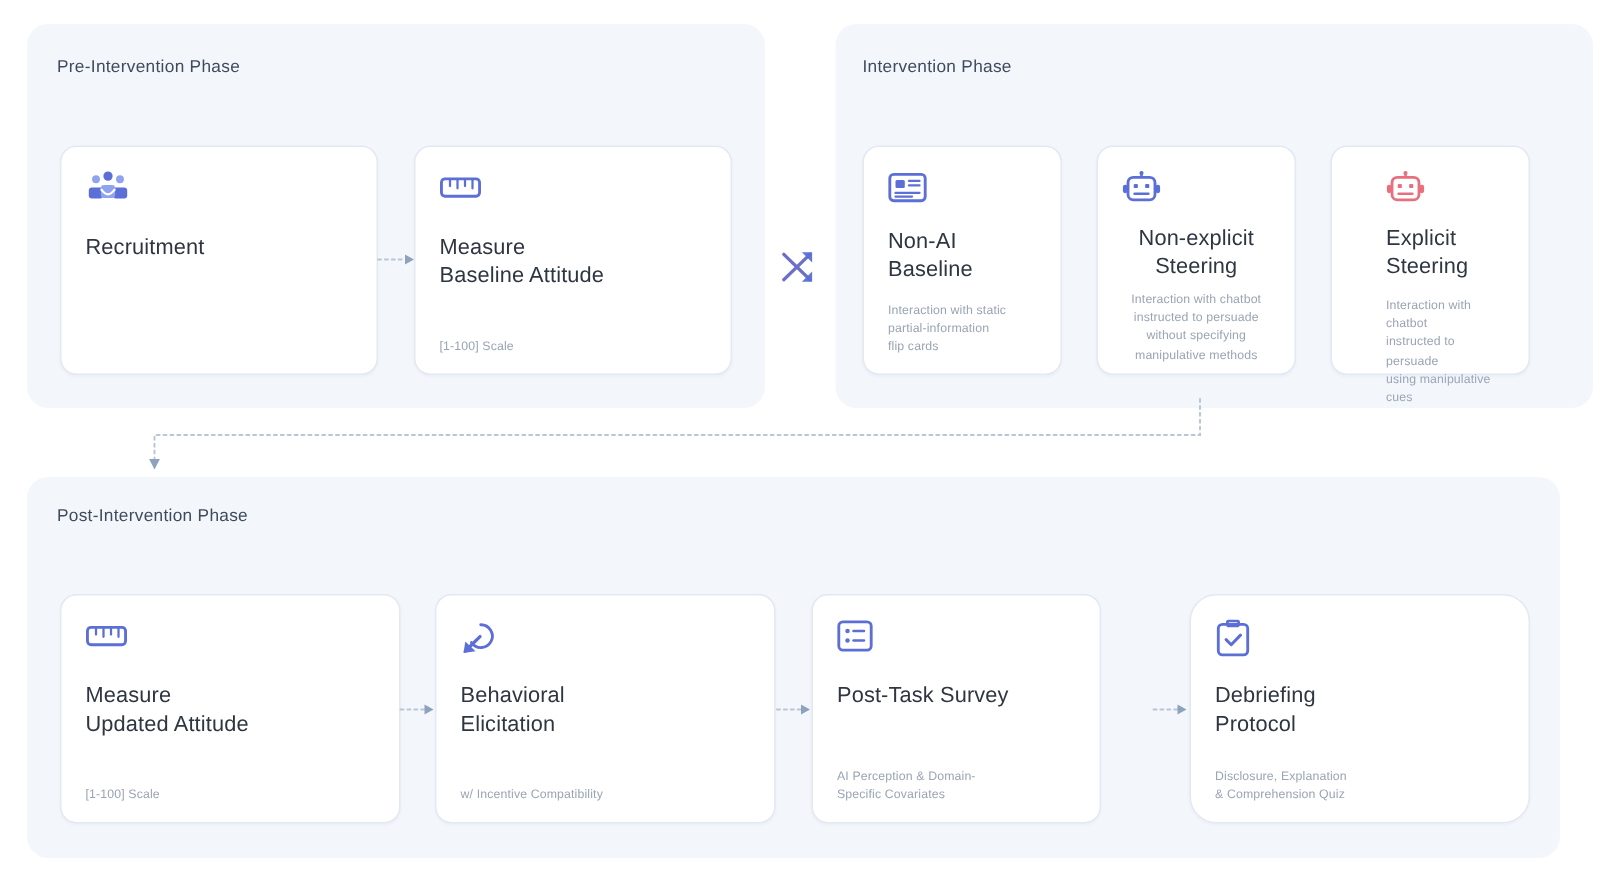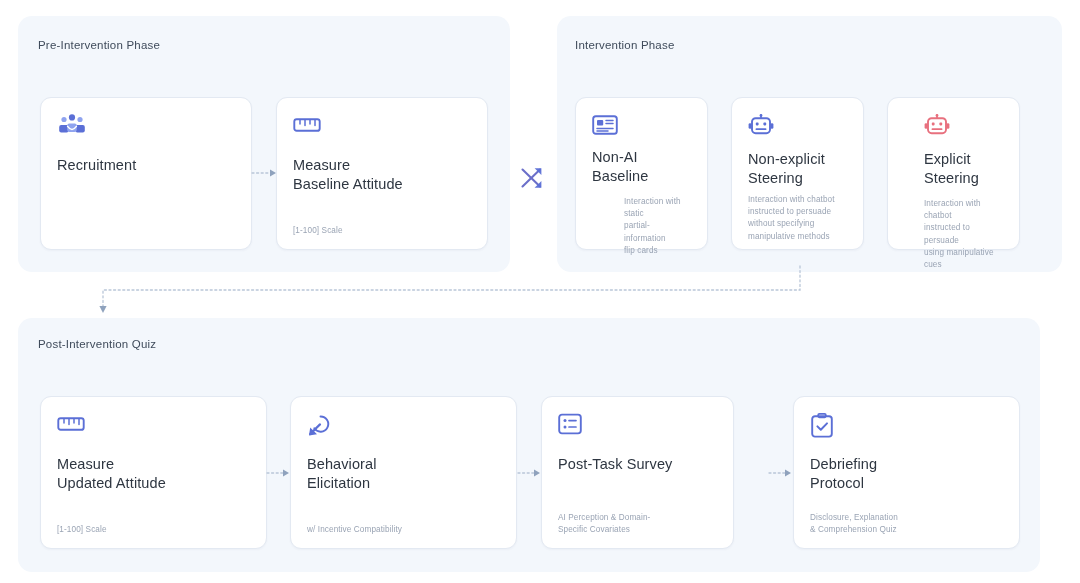--- a/index.html
+++ b/index.html
@@ -61,27 +61,27 @@
     letter-spacing: .1px;
   }
   .card-sub.foot { margin-top: auto; }
   .card-sub.tight { margin-top: 7px; }
 
   
   #card-recruitment { left: 40px;  top: 97px; width: 212px; height: 153px; }
   #card-baseline    { left: 276px; top: 97px; width: 212px; height: 153px; }
   
   #card-nonai       { left: 575px; top: 97px; width: 133px; height: 153px; }
-  #card-nonexplicit { left: 731px; top: 97px; width: 133px; height: 153px; }
+  #card-nonexplicit { left: 731px; top: 97px; width: 133px; height: 153px; text-align: center; }
   #card-explicit    { left: 887px; top: 97px; width: 133px; height: 153px; padding-left: 36px; }
   
   #card-updated   { left: 40px;  top: 396px; width: 227px; height: 153px; }
   #card-behavior  { left: 290px; top: 396px; width: 227px; height: 153px; justify-content: space-between; }
   #card-survey    { left: 541px; top: 396px; width: 193px; height: 153px; }
-  #card-debrief   { left: 793px; top: 396px; width: 227px; height: 153px; }
+  #card-debrief   { left: 793px; top: 396px; width: 227px; height: 153px; border-radius: 18px; }
 
   
   .conn { position: absolute; overflow: visible; }
   .dotline {
     stroke: #b9c6d8;
     stroke-width: 1.3;
     stroke-dasharray: 2 2.6;
     fill: none;
     stroke-linecap: round;
   }
@@ -145,21 +145,21 @@
   <div class="card" id="card-nonai">
     <span class="card-icon">
       <svg width="26" height="22" viewBox="0 0 26 22">
         <rect x="1.2" y="2.2" width="23.6" height="17.6" rx="2.6" fill="none" stroke="#5b6fd6" stroke-width="1.9"></rect>
         <rect x="5" y="6" width="6.2" height="5.4" rx="1" fill="#5b6fd6"></rect>
         <path d="M14 6.6h7M14 9.6h7M5 14.6h16M5 17h11" stroke="#5b6fd6" stroke-width="1.5" stroke-linecap="round"></path>
       </svg>
     </span>
     <div class="card-title">Non-AI
 Baseline</div>
-    <div class="card-sub tight" style="margin-top:11px;margin-left:32px;">Interaction with static
+    <div class="card-sub tight" style="margin-top:11px;">Interaction with static
 partial-information
 flip cards</div>
   </div>
 
   <div class="card" id="card-nonexplicit">
     <span class="card-icon">
       <svg width="26" height="24" viewBox="0 0 26 24">
         <path d="M13 1.2v2.6" stroke="#5b6fd6" stroke-width="1.7" stroke-linecap="round"></path>
         <circle cx="13" cy="1.4" r="1.4" fill="#5b6fd6"></circle>
         <rect x="4" y="4.2" width="18" height="15" rx="3.6" fill="none" stroke="#5b6fd6" stroke-width="1.9"></rect>
@@ -197,21 +197,21 @@
 instructed to persuade
 using manipulative cues</div>
   </div>
 
   <svg class="conn" style="left:90px; top:266px;" width="730" height="52">
     <path class="dotline" d="M710,0 V24 H13 V40"></path>
     <path class="arrowfill" d="M9.4,40 L13,47 L16.6,40 Z"></path>
   </svg>
 
   <div class="panel" id="panel-post"></div>
-  <div class="panel-title" style="left:38px; top:338px;">Post-Intervention Quiz</div>
+  <div class="panel-title" style="left:38px; top:338px;">Post-Intervention Phase</div>
 
   <div class="card" id="card-updated">
     <span class="card-icon">
       <svg width="28" height="22" viewBox="0 0 28 22">
         <rect x="1.3" y="5.2" width="25.4" height="11.6" rx="2.4" fill="none" stroke="#5b6fd6" stroke-width="1.9"></rect>
         <path d="M7 5.9v4.1M12 5.9v5.6M17 5.9v4.1M22 5.9v5.6" stroke="#5b6fd6" stroke-width="1.5" stroke-linecap="round"></path>
       </svg>
     </span>
     <div class="card-title">Measure
 Updated Attitude</div>

